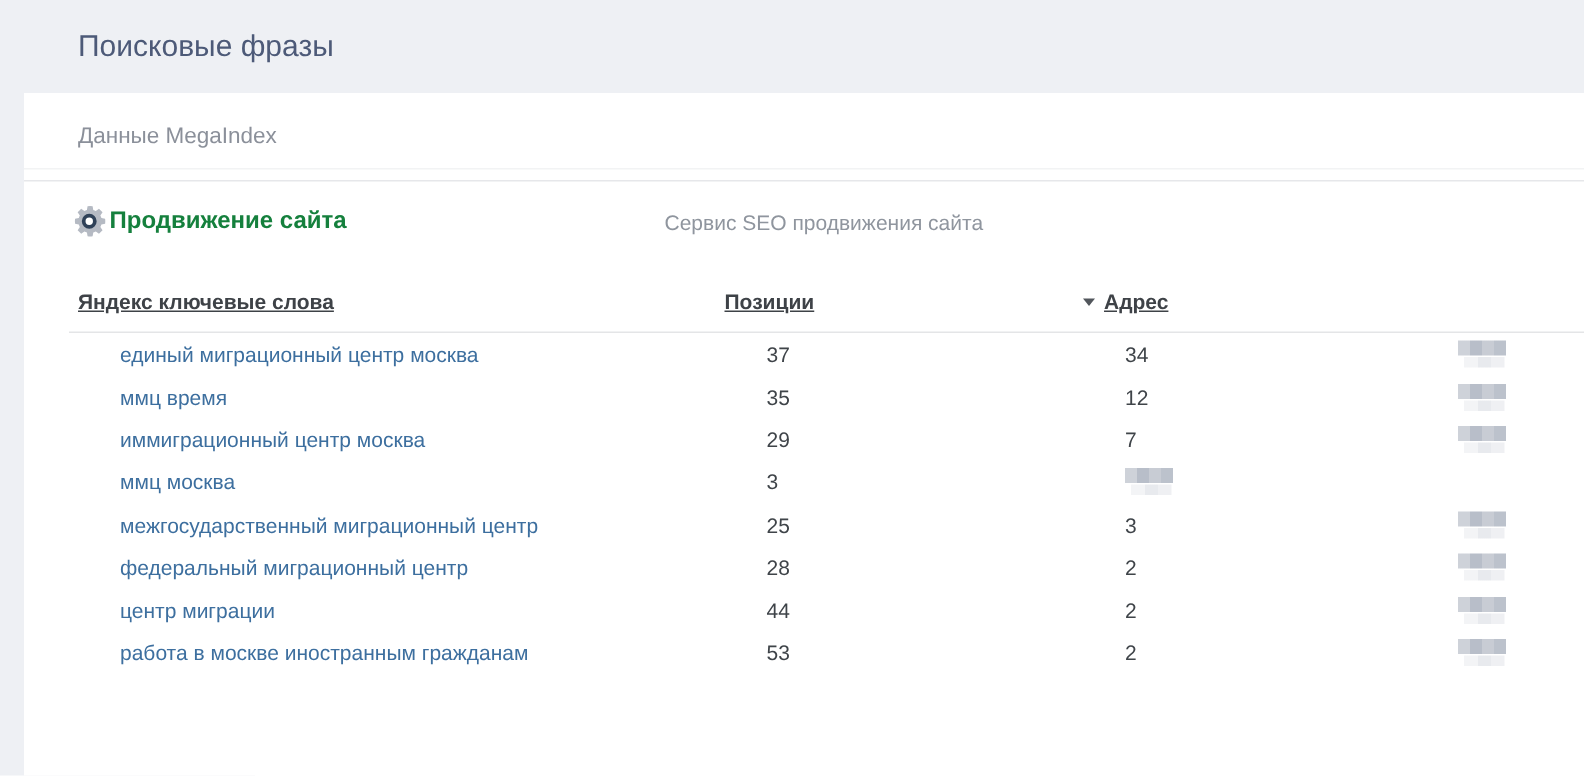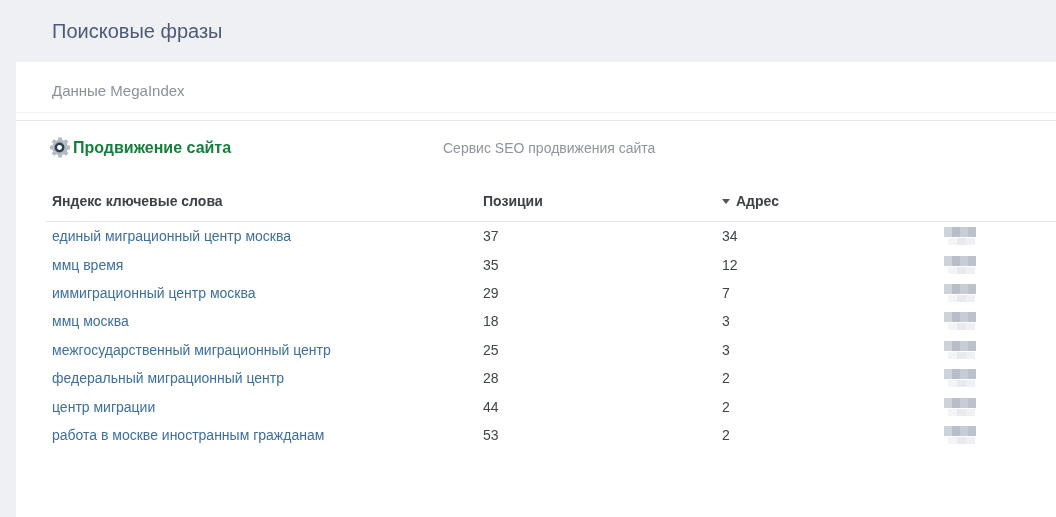--- a/index.html
+++ b/index.html
@@ -39,34 +39,34 @@
     font-family:inherit;
     font-size:14px;font-weight:bold;color:#33475f;
     background:#fbfcfe;border:1px solid #c2cbd8;border-radius:3px;
     padding:4px 13px 5px 13px;cursor:pointer;line-height:17px;
   }
 
   .thead{
     position:absolute;left:0;right:0;top:128px;height:22px;
     display:grid;grid-template-columns:431px 239px 222px 1fr;
     padding-left:36px;align-items:center;
-    font-size:14px;font-weight:bold;color:#3e4247;
+    font-size:14px;font-weight:bold;color:#3e4247;text-decoration:underline;
   }
   .thead-underline{position:absolute;left:30px;right:0;top:159px;height:1px;background:#e4e5e7;}
 
   .sort-tri{
     display:inline-block;width:0;height:0;margin-right:6px;position:relative;top:-2px;
     border-left:4px solid transparent;border-right:4px solid transparent;
     border-top:5px solid #52565c;
   }
 
   .tbody{position:absolute;left:0;right:0;top:160px;}
   .trow{
     display:grid;grid-template-columns:431px 239px 222px 1fr;
-    padding-left:36px;align-items:center;height:28.4px;
+    padding-left:36px;align-items:center;height:28.4px;margin-left:28px;
   }
   .cell{font-size:14px;color:#3f4449;}
   .kw{color:#3d6f9f;text-decoration:none;cursor:pointer;}
 
   .redact{position:relative;width:36px;height:20px;margin-top:2px;}
   .r-top{
     position:absolute;left:0;top:0;width:32px;height:10px;
     background:linear-gradient(90deg,#ced2d9 0 8px,#b8bec9 8px 16px,#c8ccd4 16px 24px,#bcc2cc 24px 32px);
   }
   .r-bot{
@@ -132,21 +132,20 @@
         <div class="cell">7</div>
         <div class="cell">
           <div class="redact">
             <div class="r-top"></div>
             <div class="r-bot"></div>
           </div>
         </div>
       </div>
       <div class="trow">
         <a class="cell kw">ммц москва</a>
-        <div class="cell">18</div>
         <div class="cell">3</div>
         <div class="cell">
           <div class="redact">
             <div class="r-top"></div>
             <div class="r-bot"></div>
           </div>
         </div>
       </div>
       <div class="trow">
         <a class="cell kw">межгосударственный миграционный центр</a>

